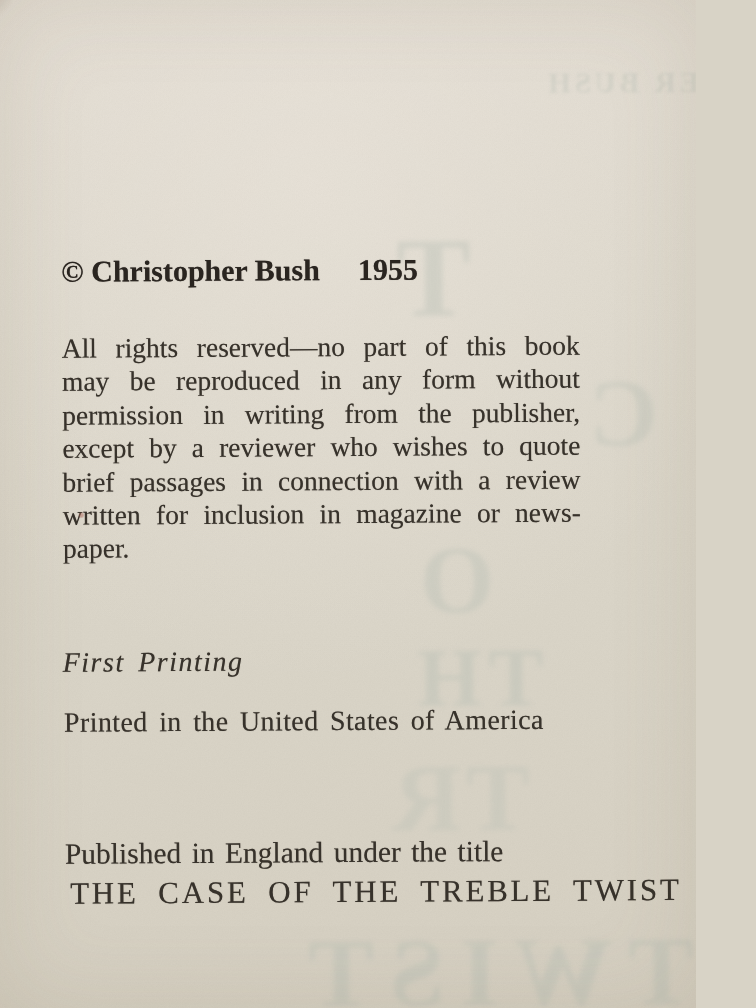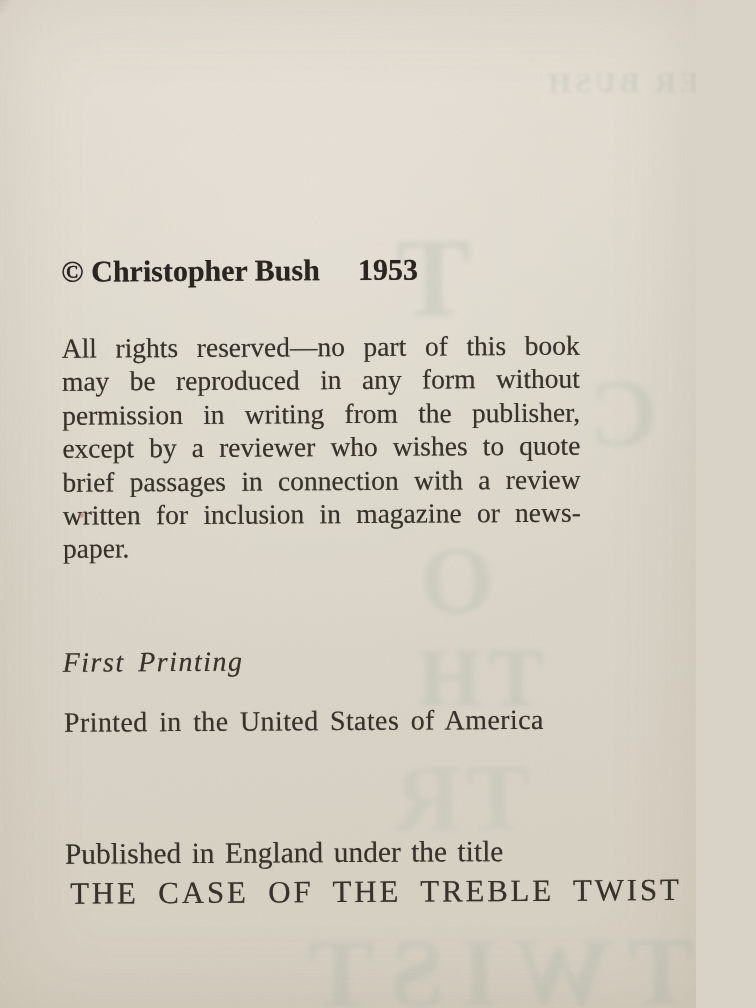--- a/index.html
+++ b/index.html
@@ -77,21 +77,21 @@
     <span class="ghost g-author">PHER BUSH</span>
     <span class="ghost g0">T</span>
     <span class="ghost g1">C</span>
     <span class="ghost g2">O</span>
     <span class="ghost g3">TH</span>
     <span class="ghost g4">TR</span>
     <span class="ghost g5">TWIST</span>
 
     <div class="copyright">
       <span>© Christopher Bush</span>
-      <span class="year">1953</span>
+      <span class="year">1955</span>
     </div>
 
     <div class="rights ink">
       <div class="jline">All rights reserved—no part of this book</div>
       <div class="jline">may be reproduced in any form without</div>
       <div class="jline">permission in writing from the publisher,</div>
       <div class="jline">except by a reviewer who wishes to quote</div>
       <div class="jline">brief passages in connection with a review</div>
       <div class="jline">written for inclusion in magazine or news-</div>
       <div class="jline last">paper.</div>

